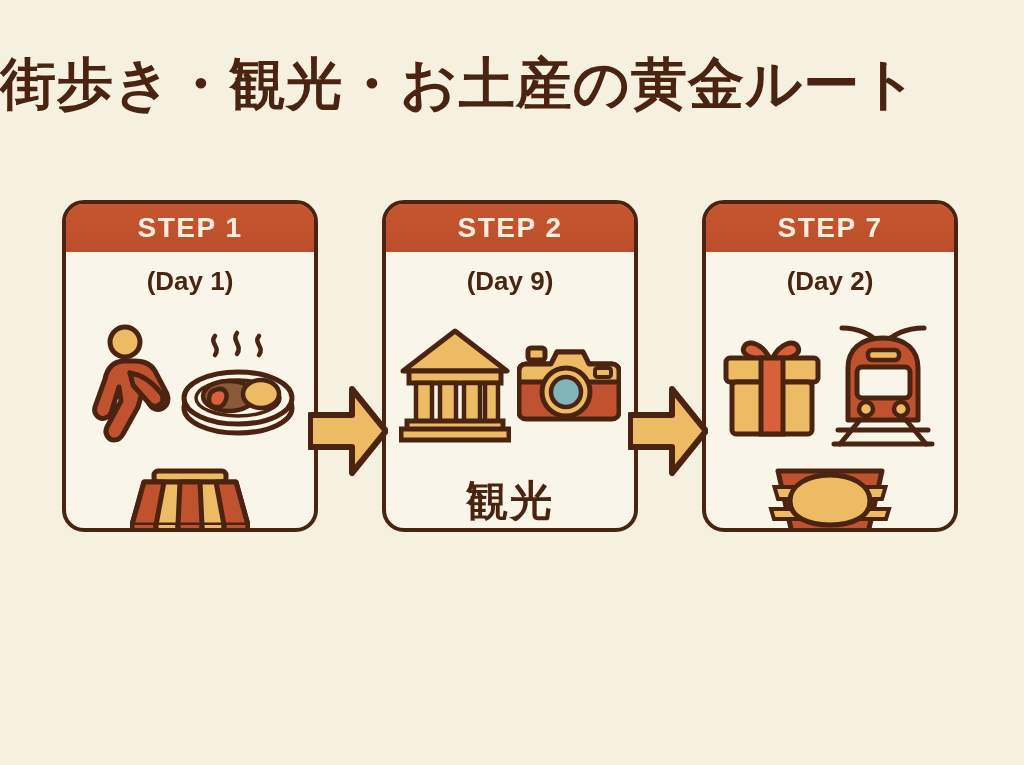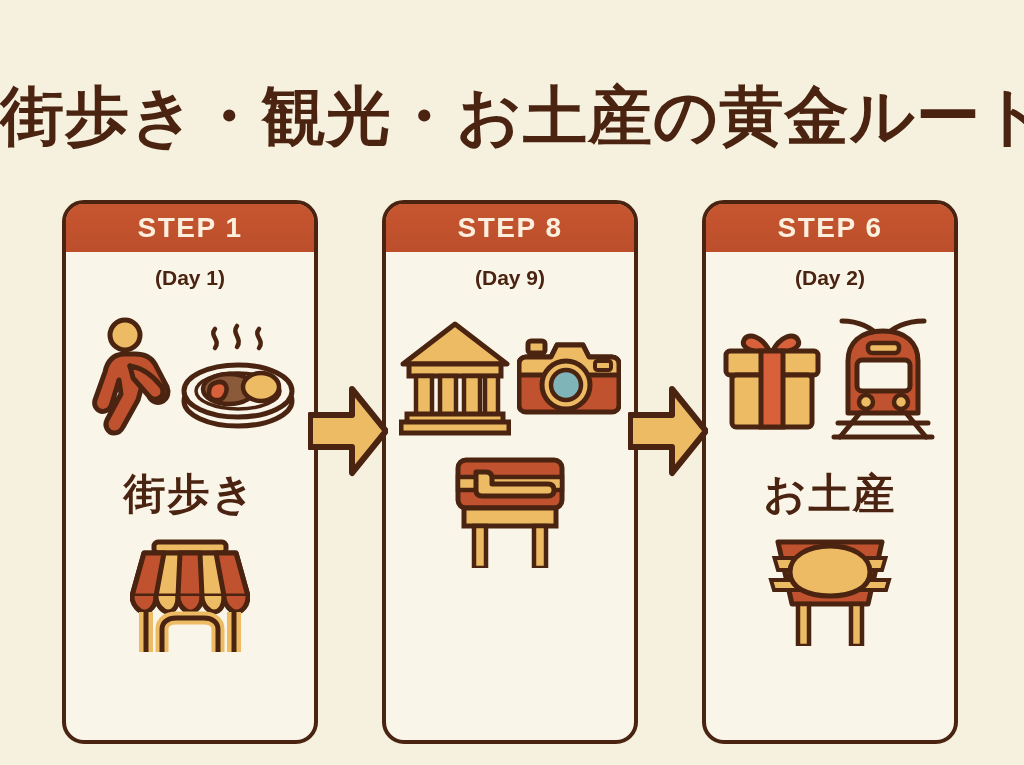--- a/index.html
+++ b/index.html
@@ -16,43 +16,42 @@
     position: relative;
   }
 
   
   .title {
     position: absolute;
     top: 52px;
     left: 0;
     width: 820px;
     text-align: center;
-    font-size: 64px;
+    font-size: 56px;
     font-weight: bold;
     color: #4a2410;
     letter-spacing: 1px;
     line-height: 1.15;
     white-space: nowrap;
-    margin-top: 28px;
   }
 
   
   .cards {
     position: absolute;
     top: 200px;
     left: 0;
     width: 1024px;
     height: 472px;
   }
 
   .card {
     position: absolute;
     top: 0;
     width: 256px;
-    height: 544px;
+    height: 332px;
     background: #faf5e9;
     border: 4px solid #4a2410;
     border-radius: 22px;
     overflow: hidden;
     display: flex;
     flex-direction: column;
     align-items: center;
   }
   .card.c1 { left: 62px; }
   .card.c2 { left: 382px; }
@@ -70,21 +69,21 @@
   }
   .card-header-label {
     color: #fbefdd;
     font-size: 28px;
     font-weight: bold;
     letter-spacing: 1.5px;
   }
 
   .card-day {
     margin-top: 14px;
-    font-size: 21px;
+    font-size: 26px;
     font-weight: bold;
     color: #4a2410;
     flex: 0 0 auto;
   }
 
   .icon-row {
     margin-top: 24px;
     height: 130px;
     display: flex;
     align-items: center;
@@ -157,21 +156,20 @@
 
           <ellipse cx="50" cy="68" rx="26" ry="15" fill="#8a5a3b" stroke="#4a2410" stroke-width="4.5"></ellipse>
 
           <ellipse cx="82" cy="66" rx="18" ry="14" fill="#edbb63" stroke="#4a2410" stroke-width="4.5"></ellipse>
 
           <path d="M36 62 C46 58 50 66 46 74 C42 82 30 80 30 72 C30 66 32 63 36 62 Z" fill="#d8603a" stroke="#4a2410" stroke-width="4.5"></path>
         </svg>
       </span>
     </div>
 
-    <div class="card-label">街歩き</div>
 
     <div class="bottom-icon">
       <svg width="120" height="118" viewBox="0 0 120 118">
 
         <rect x="24" y="8" width="72" height="11" rx="4" fill="#edbb63" stroke="#4a2410" stroke-width="5"></rect>
 
         <path d="M14 19 L106 19 L118 62 L2 62 Z" fill="#edbb63" stroke="#4a2410" stroke-width="5" stroke-linejoin="round"></path>
 
         <path d="M14 19 L34 19 L26 62 L2 62 Z" fill="#c0522f" stroke="#4a2410" stroke-width="5" stroke-linejoin="round"></path>
         <path d="M50 19 L70 19 L72 62 L48 62 Z" fill="#c0522f" stroke="#4a2410" stroke-width="5" stroke-linejoin="round"></path>
@@ -186,21 +184,21 @@
         <path d="M16 78 L16 118 M104 78 L104 118" stroke="#edbb63" stroke-width="14"></path>
         <path d="M16 78 L16 118 M104 78 L104 118" stroke="#4a2410" stroke-width="5" fill="none"></path>
         <path d="M32 118 L32 95 C32 88 38 84 46 84 L74 84 C82 84 88 88 88 95 L88 118" fill="none" stroke="#edbb63" stroke-width="13"></path>
         <path d="M32 118 L32 95 C32 88 38 84 46 84 L74 84 C82 84 88 88 88 95 L88 118" fill="none" stroke="#4a2410" stroke-width="5"></path>
       </svg>
     </div>
   </div>
 
   <div class="card c2">
     <div class="card-header">
-      <span class="card-header-label">STEP 8</span>
+      <span class="card-header-label">STEP 2</span>
     </div>
     <div class="card-day">(Day 9)</div>
 
     <div class="icon-row">
 
       <span>
         <svg width="112" height="118" viewBox="0 0 112 118">
 
           <path d="M56 6 L108 46 L4 46 Z" fill="#edbb63" stroke="#4a2410" stroke-width="5" stroke-linejoin="round"></path>
 
@@ -228,41 +226,42 @@
                    C2 25 5 22 9 22 Z" fill="#edbb63" stroke="#4a2410" stroke-width="5" stroke-linejoin="round"></path>
 
           <rect x="78" y="26" width="16" height="9" rx="2.5" fill="#edbb63" stroke="#4a2410" stroke-width="4"></rect>
 
           <circle cx="49" cy="50" r="24" fill="#edbb63" stroke="#4a2410" stroke-width="5"></circle>
           <circle cx="49" cy="50" r="15" fill="#7fb4b8" stroke="#4a2410" stroke-width="4.5"></circle>
         </svg>
       </span>
     </div>
 
+    <div class="card-label">観光</div>
 
     <div class="bottom-icon">
       <svg width="128" height="112" viewBox="0 0 128 112">
 
         <rect x="12" y="4" width="104" height="48" rx="8" fill="#c0522f" stroke="#4a2410" stroke-width="5"></rect>
         <rect x="12" y="21" width="104" height="13" fill="#edbb63" stroke="#4a2410" stroke-width="4.5"></rect>
 
         <path d="M30 16 L40 16 C44 16 46 18 46 22 L46 28 L102 28 C106 28 108 30 108 34
                  C108 38 106 40 102 40 L36 40 C32 40 30 38 30 34 Z" fill="#edbb63" stroke="#4a2410" stroke-width="5" stroke-linejoin="round"></path>
 
         <rect x="18" y="52" width="92" height="18" fill="#edbb63" stroke="#4a2410" stroke-width="5"></rect>
 
         <rect x="28" y="70" width="12" height="42" fill="#edbb63" stroke="#4a2410" stroke-width="4.5"></rect>
         <rect x="88" y="70" width="12" height="42" fill="#edbb63" stroke="#4a2410" stroke-width="4.5"></rect>
       </svg>
     </div>
   </div>
 
   <div class="card c3">
     <div class="card-header">
-      <span class="card-header-label">STEP 6</span>
+      <span class="card-header-label">STEP 7</span>
     </div>
     <div class="card-day">(Day 2)</div>
 
     <div class="icon-row">
 
       <span>
         <svg width="104" height="110" viewBox="0 0 104 110">
 
           <path d="M50 30 C42 14 28 10 24 18 C20 26 34 32 50 30 Z" fill="#d8603a" stroke="#4a2410" stroke-width="5" stroke-linejoin="round"></path>
           <path d="M52 30 C60 14 74 10 78 18 C82 26 68 32 52 30 Z" fill="#d8603a" stroke="#4a2410" stroke-width="5" stroke-linejoin="round"></path>
@@ -288,21 +287,20 @@
 
           <circle cx="36" cy="89" r="7" fill="#edbb63" stroke="#4a2410" stroke-width="4.5"></circle>
           <circle cx="71" cy="89" r="7" fill="#edbb63" stroke="#4a2410" stroke-width="4.5"></circle>
 
           <path d="M30 100 L10 124 M76 100 L96 124" stroke="#4a2410" stroke-width="5" stroke-linecap="round"></path>
           <path d="M8 110 L98 110 M4 124 L102 124" stroke="#4a2410" stroke-width="5" stroke-linecap="round"></path>
         </svg>
       </span>
     </div>
 
-    <div class="card-label">お土産</div>
 
     <div class="bottom-icon">
       <svg width="140" height="112" viewBox="0 0 140 112">
 
         <path d="M18 8 L122 8 L108 70 L32 70 Z" fill="#c0522f" stroke="#4a2410" stroke-width="5" stroke-linejoin="round"></path>
 
         <path d="M14.5 24 L125.5 24 L122 36 L18 36 Z" fill="#edbb63" stroke="#4a2410" stroke-width="4"></path>
         <path d="M11 46 L129 46 L126 56 L14 56 Z" fill="#edbb63" stroke="#4a2410" stroke-width="4"></path>
 
         <path d="M70 12 C92 12 110 22 110 38 C110 54 92 62 70 62 C48 62 30 54 30 38 C30 22 48 12 70 12 Z" fill="#edbb63" stroke="#4a2410" stroke-width="5"></path>

